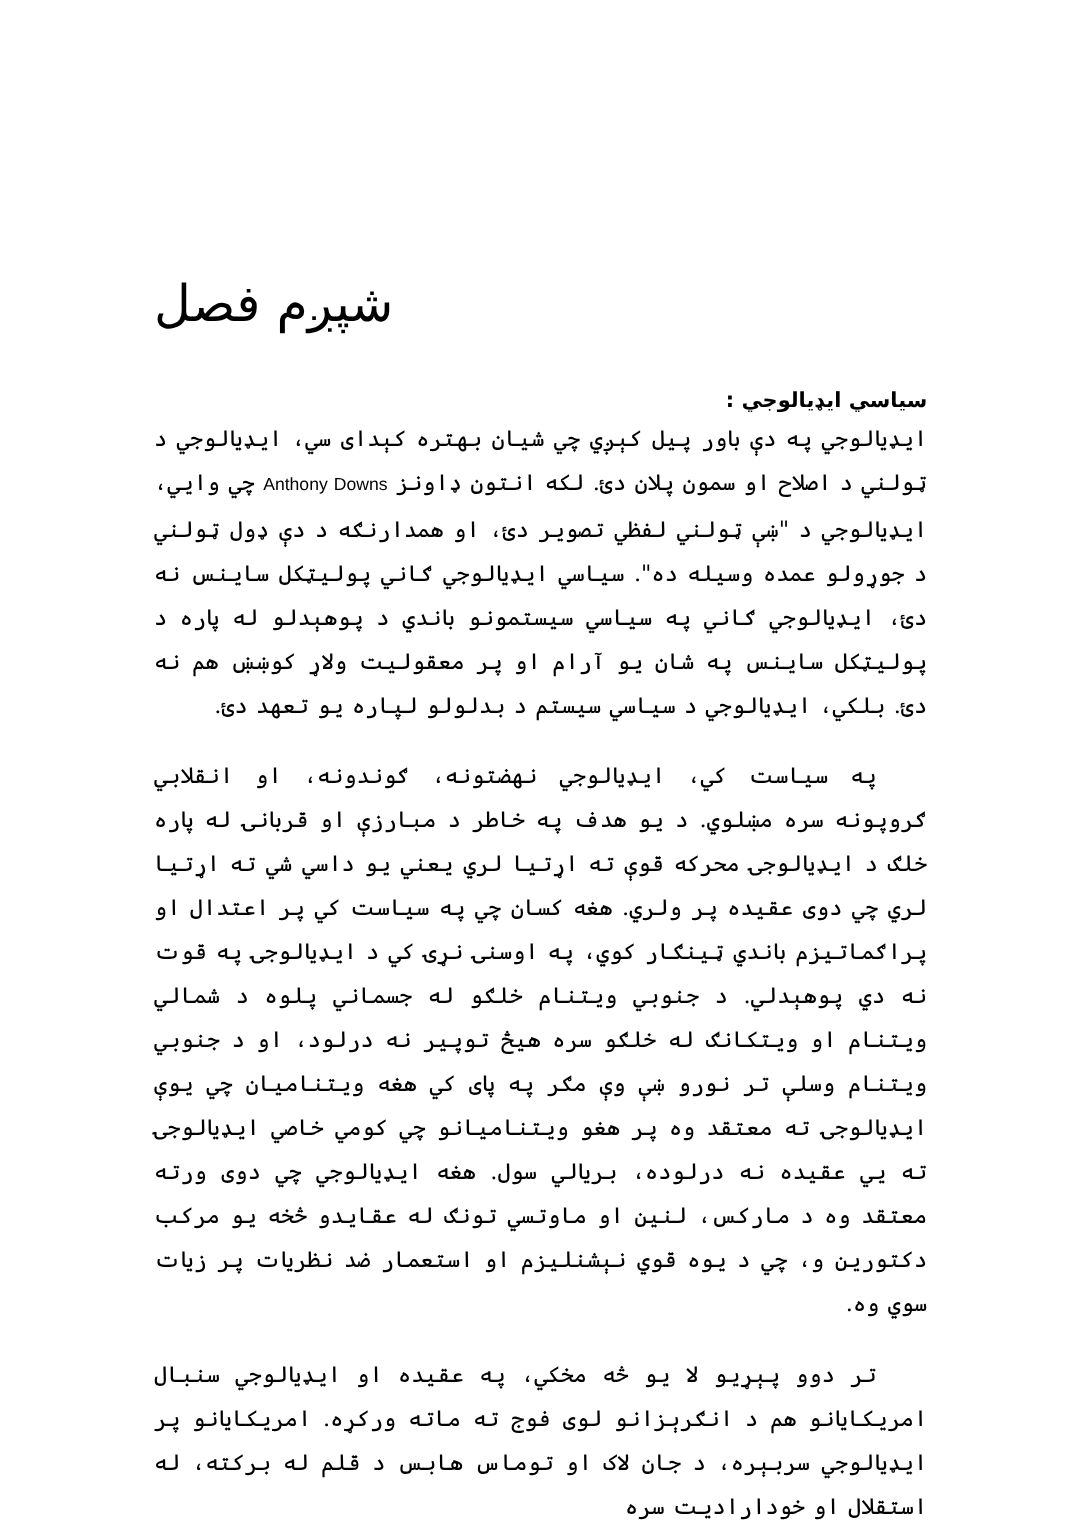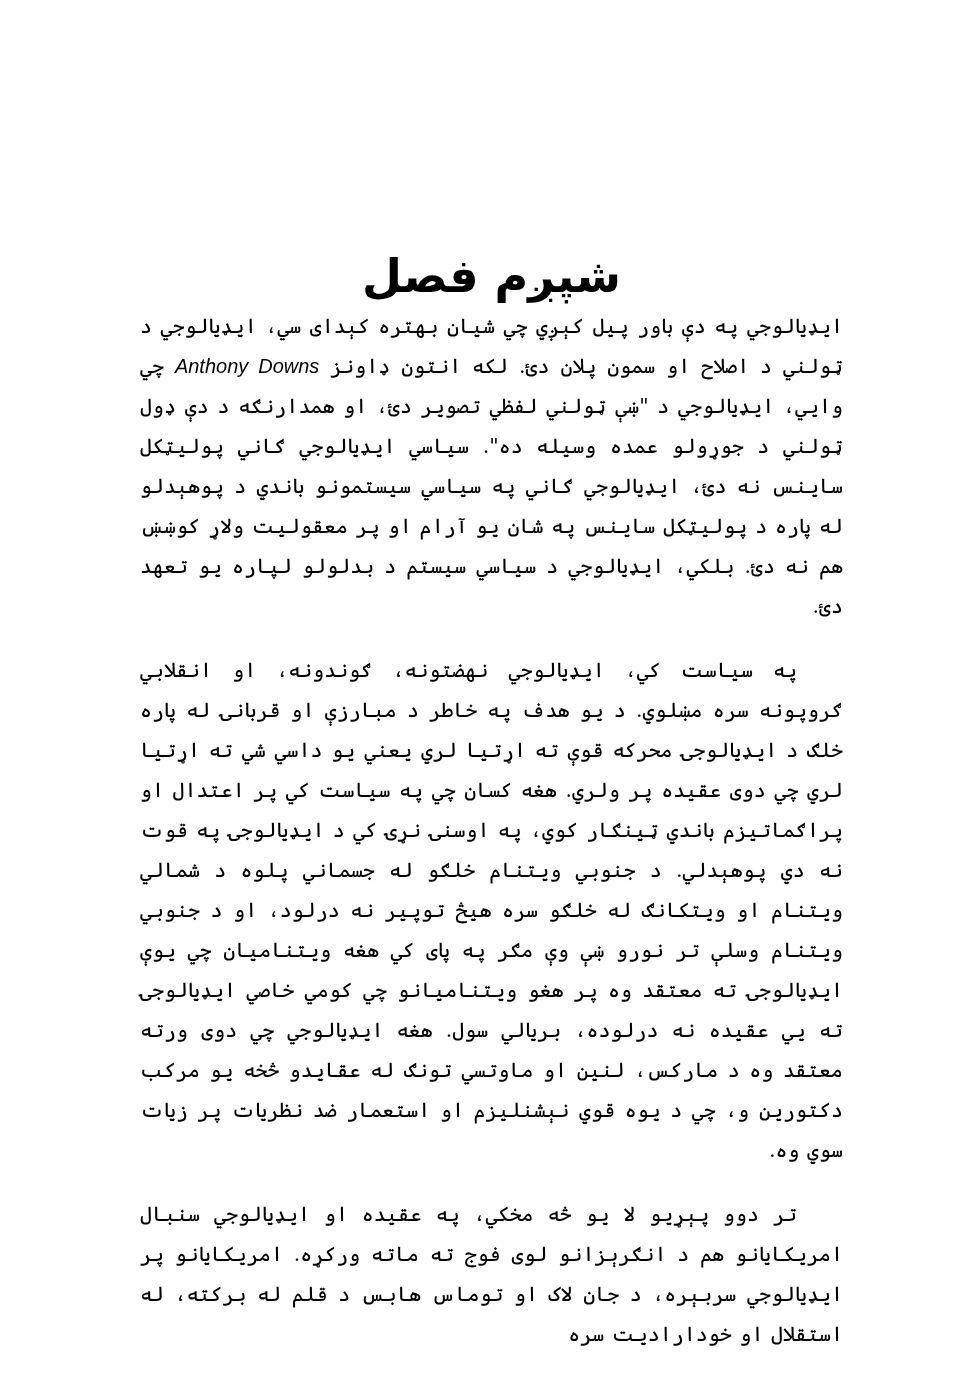--- a/index.html
+++ b/index.html
@@ -23,23 +23,23 @@
     position: absolute;
     left: 140px;
     right: 130px;
     top: 0;
     bottom: 0;
   }
 
   
   .chapter-title {
     direction: rtl;
-    text-align: center;
+    text-align: left;
     font-family: "DejaVu Sans", sans-serif;
-    font-weight: bold;
+    font-weight: normal;
     font-size: 46px;
     line-height: 1.25;
     color: #000000;
     margin: 0;
     padding-top: 248px;
     letter-spacing: 0;
   }
 
   
   .section-heading {
@@ -68,34 +68,34 @@
     word-spacing: 1px;
   }
 
   .body-text.indented {
     text-indent: 46px;
     margin-top: 24px;
   }
 
   .latin {
     font-family: "Liberation Sans", sans-serif;
-    font-size: 20px;
+    font-size: 16px;
     direction: ltr;
     unicode-bidi: embed;
-    font-style: italic;
   }
 </style>
 </head>
 <body>
 
 <div class="page">
   <div class="content">
 
     <h1 class="chapter-title">شپږم فصل</h1>
 
+    <h2 class="section-heading">سیاسي ایډیالوجي :</h2>
 
     <p class="body-text">ایډیالوجي په دې باور پیل کېږي چي شیان بهتره کېدای سي، ایډیالوجي د ټولني د اصلاح او سمون پلان دئ. لکه انتون ډاونز <span class="latin">Anthony Downs</span> چي وایي، ایډیالوجي د "ښې ټولني لفظي تصویر دئ، او همدارنګه د دې ډول ټولني د جوړولو عمده وسیله ده". سیاسي ایډیالوجي ګاني پولیټکل ساینس نه دئ، ایډیالوجي ګاني په سیاسي سیستمونو باندي د پوهېدلو له پاره د پولیټکل ساینس په شان یو آرام او پر معقولیت ولاړ کوښښ هم نه دئ. بلکي، ایډیالوجي د سیاسي سیستم د بدلولو لپاره یو تعهد دئ.</p>
 
     <p class="body-text indented">په سیاست کي، ایډیالوجي نهضتونه، ګوندونه، او انقلابي ګروپونه سره مښلوي. د یو هدف په خاطر د مبارزې او قربانۍ له پاره خلګ د ایډیالوجۍ محرکه قوې ته اړتیا لري یعني یو داسي شي ته اړتیا لري چي دوی عقیده پر ولري. هغه کسان چي په سیاست کي پر اعتدال او پراګماتیزم باندي ټینګار کوي، په اوسنۍ نړۍ کي د ایډیالوجۍ په قوت نه دي پوهېدلي. د جنوبي ویتنام خلګو له جسماني پلوه د شمالي ویتنام او ویتکانګ له خلګو سره هیڅ توپیر نه درلود، او د جنوبي ویتنام وسلې تر نورو ښې وې مګر په پای کي هغه ویتنامیان چي یوې ایډیالوجۍ ته معتقد وه پر هغو ویتنامیانو چي کومي خاصي ایډیالوجۍ ته یي عقیده نه درلوده، بریالي سول. هغه ایډیالوجي چي دوی ورته معتقد وه د مارکس، لنین او ماوتسي تونګ له عقایدو څخه یو مرکب دکتورین و، چي د یوه قوي نېشنلیزم او استعمار ضد نظریات پر زیات سوي وه.</p>
 
     <p class="body-text indented">تر دوو پېړیو لا یو څه مخکي، په عقیده او ایډیالوجي سنبال امریکایانو هم د انګرېزانو لوی فوج ته ماته ورکړه. امریکایانو پر ایډیالوجي سربېره، د جان لاک او توماس هابس د قلم له برکته، له استقلال او خوداراديت سره</p>
 
   </div>
 </div>
 

